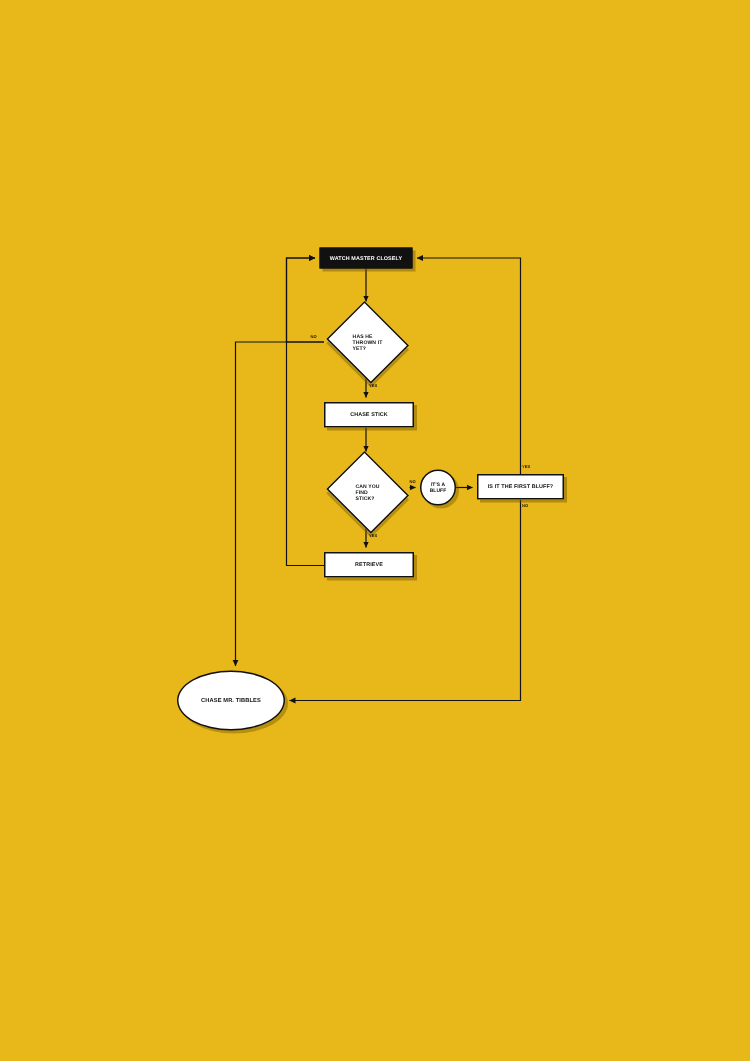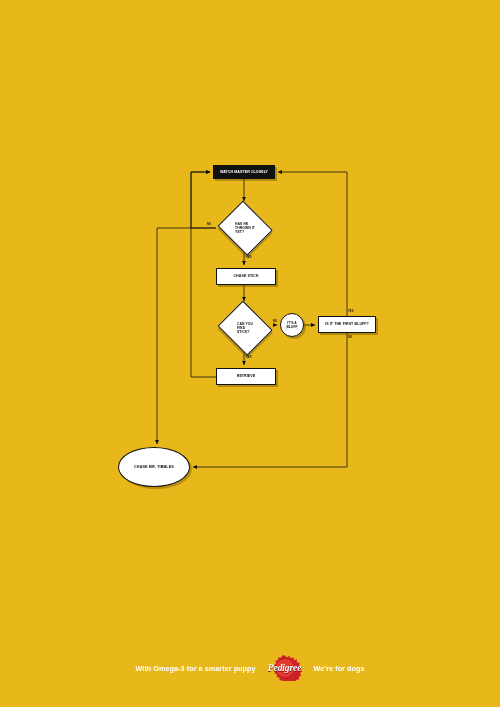--- a/index.html
+++ b/index.html
@@ -236,37 +236,14 @@
     <span class="node-label">CHASE MR. TIBBLES</span>
   </div>
 
   <span class="edge-label" style="left:207px; top:223px;">NO</span>
   <span class="edge-label" style="left:246px; top:256px;">YES</span>
   <span class="edge-label" style="left:273px; top:320px;">NO</span>
   <span class="edge-label" style="left:246px; top:356px;">YES</span>
   <span class="edge-label" style="left:348px; top:310px;">YES</span>
   <span class="edge-label" style="left:348px; top:336px;">NO</span>
 
-  <div id="footer">
-    <span class="foot-text">With Omega-3 for a smarter puppy</span>
-
-    <div id="logo-badge">
-      <svg viewBox="0 0 44 26" xmlns="http://www.w3.org/2000/svg">
-        <g transform="translate(22,13)">
-          <path d="M0,-12.6 L2.0,-10.6 L4.3,-12.2 L5.7,-9.8 L8.4,-10.8 L9.1,-8.1
-                   L12.0,-8.4 L12.0,-5.6 L14.9,-5.2 L14.1,-2.5 L16.7,-1.2
-                   L15.2,1.2 L17.2,3.2 L15.1,5.1 L16.3,7.7 L13.8,8.8 L14.2,11.6
-                   L11.4,11.7 L10.9,14.5 L8.3,13.5 L6.9,15.9 L4.7,14.2
-                   L2.6,16.0 L1.0,13.7 L-1.6,14.8 L-2.6,12.2 L-5.4,12.4
-                   L-5.6,9.6 L-8.4,9.3 L-7.8,6.6 L-10.5,5.5 L-9.2,3.1
-                   L-11.4,1.3 L-9.5,-0.8 L-11.1,-3.1 L-8.7,-4.5 L-9.6,-7.2
-                   L-6.9,-7.9 L-6.6,-10.7 L-3.9,-10.3 L-2.7,-12.8 Z" fill="#cf2027"></path>
-          <circle cx="0" cy="0" r="9.6" fill="#e23a2e"></circle>
-          <circle cx="0" cy="0" r="9.6" fill="none" stroke="#a5141a" stroke-width="0.6"></circle>
-        </g>
-      </svg>
-      <span id="logo-word">Pedigree</span>
-    </div>
-
-    <span class="foot-text">We're for dogs</span>
-  </div>
 
 </div>
 
 </body></html>

